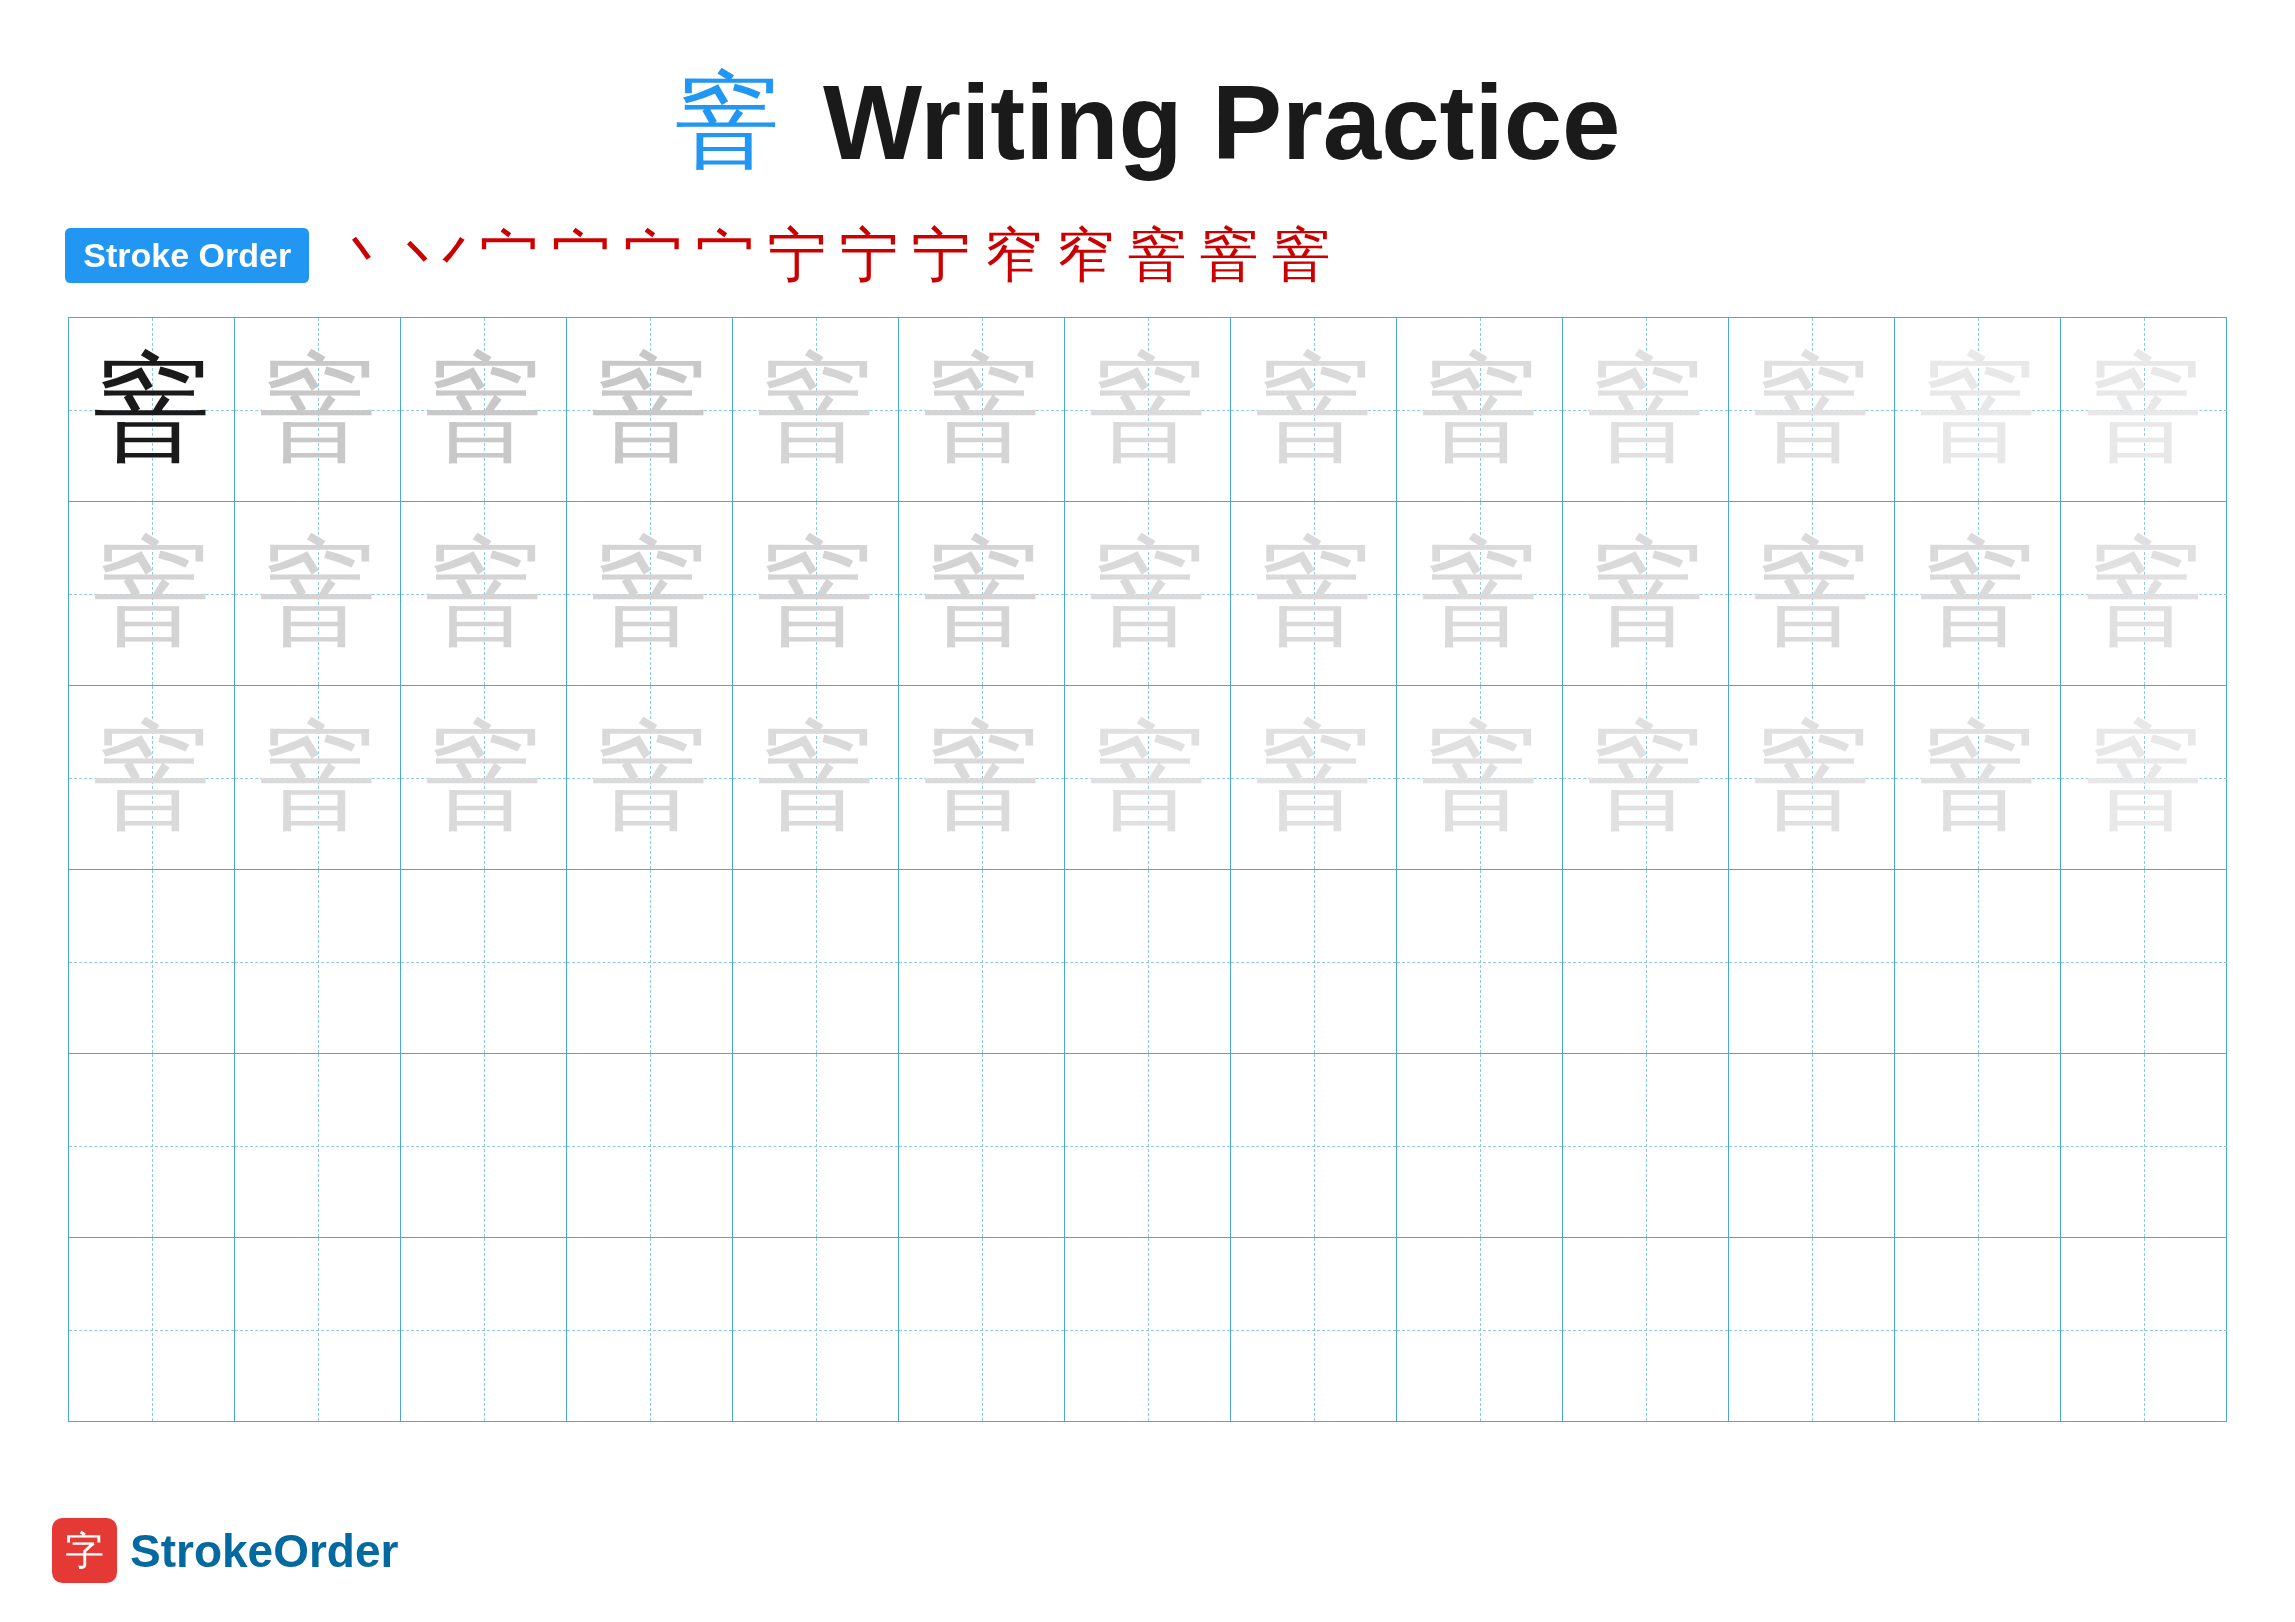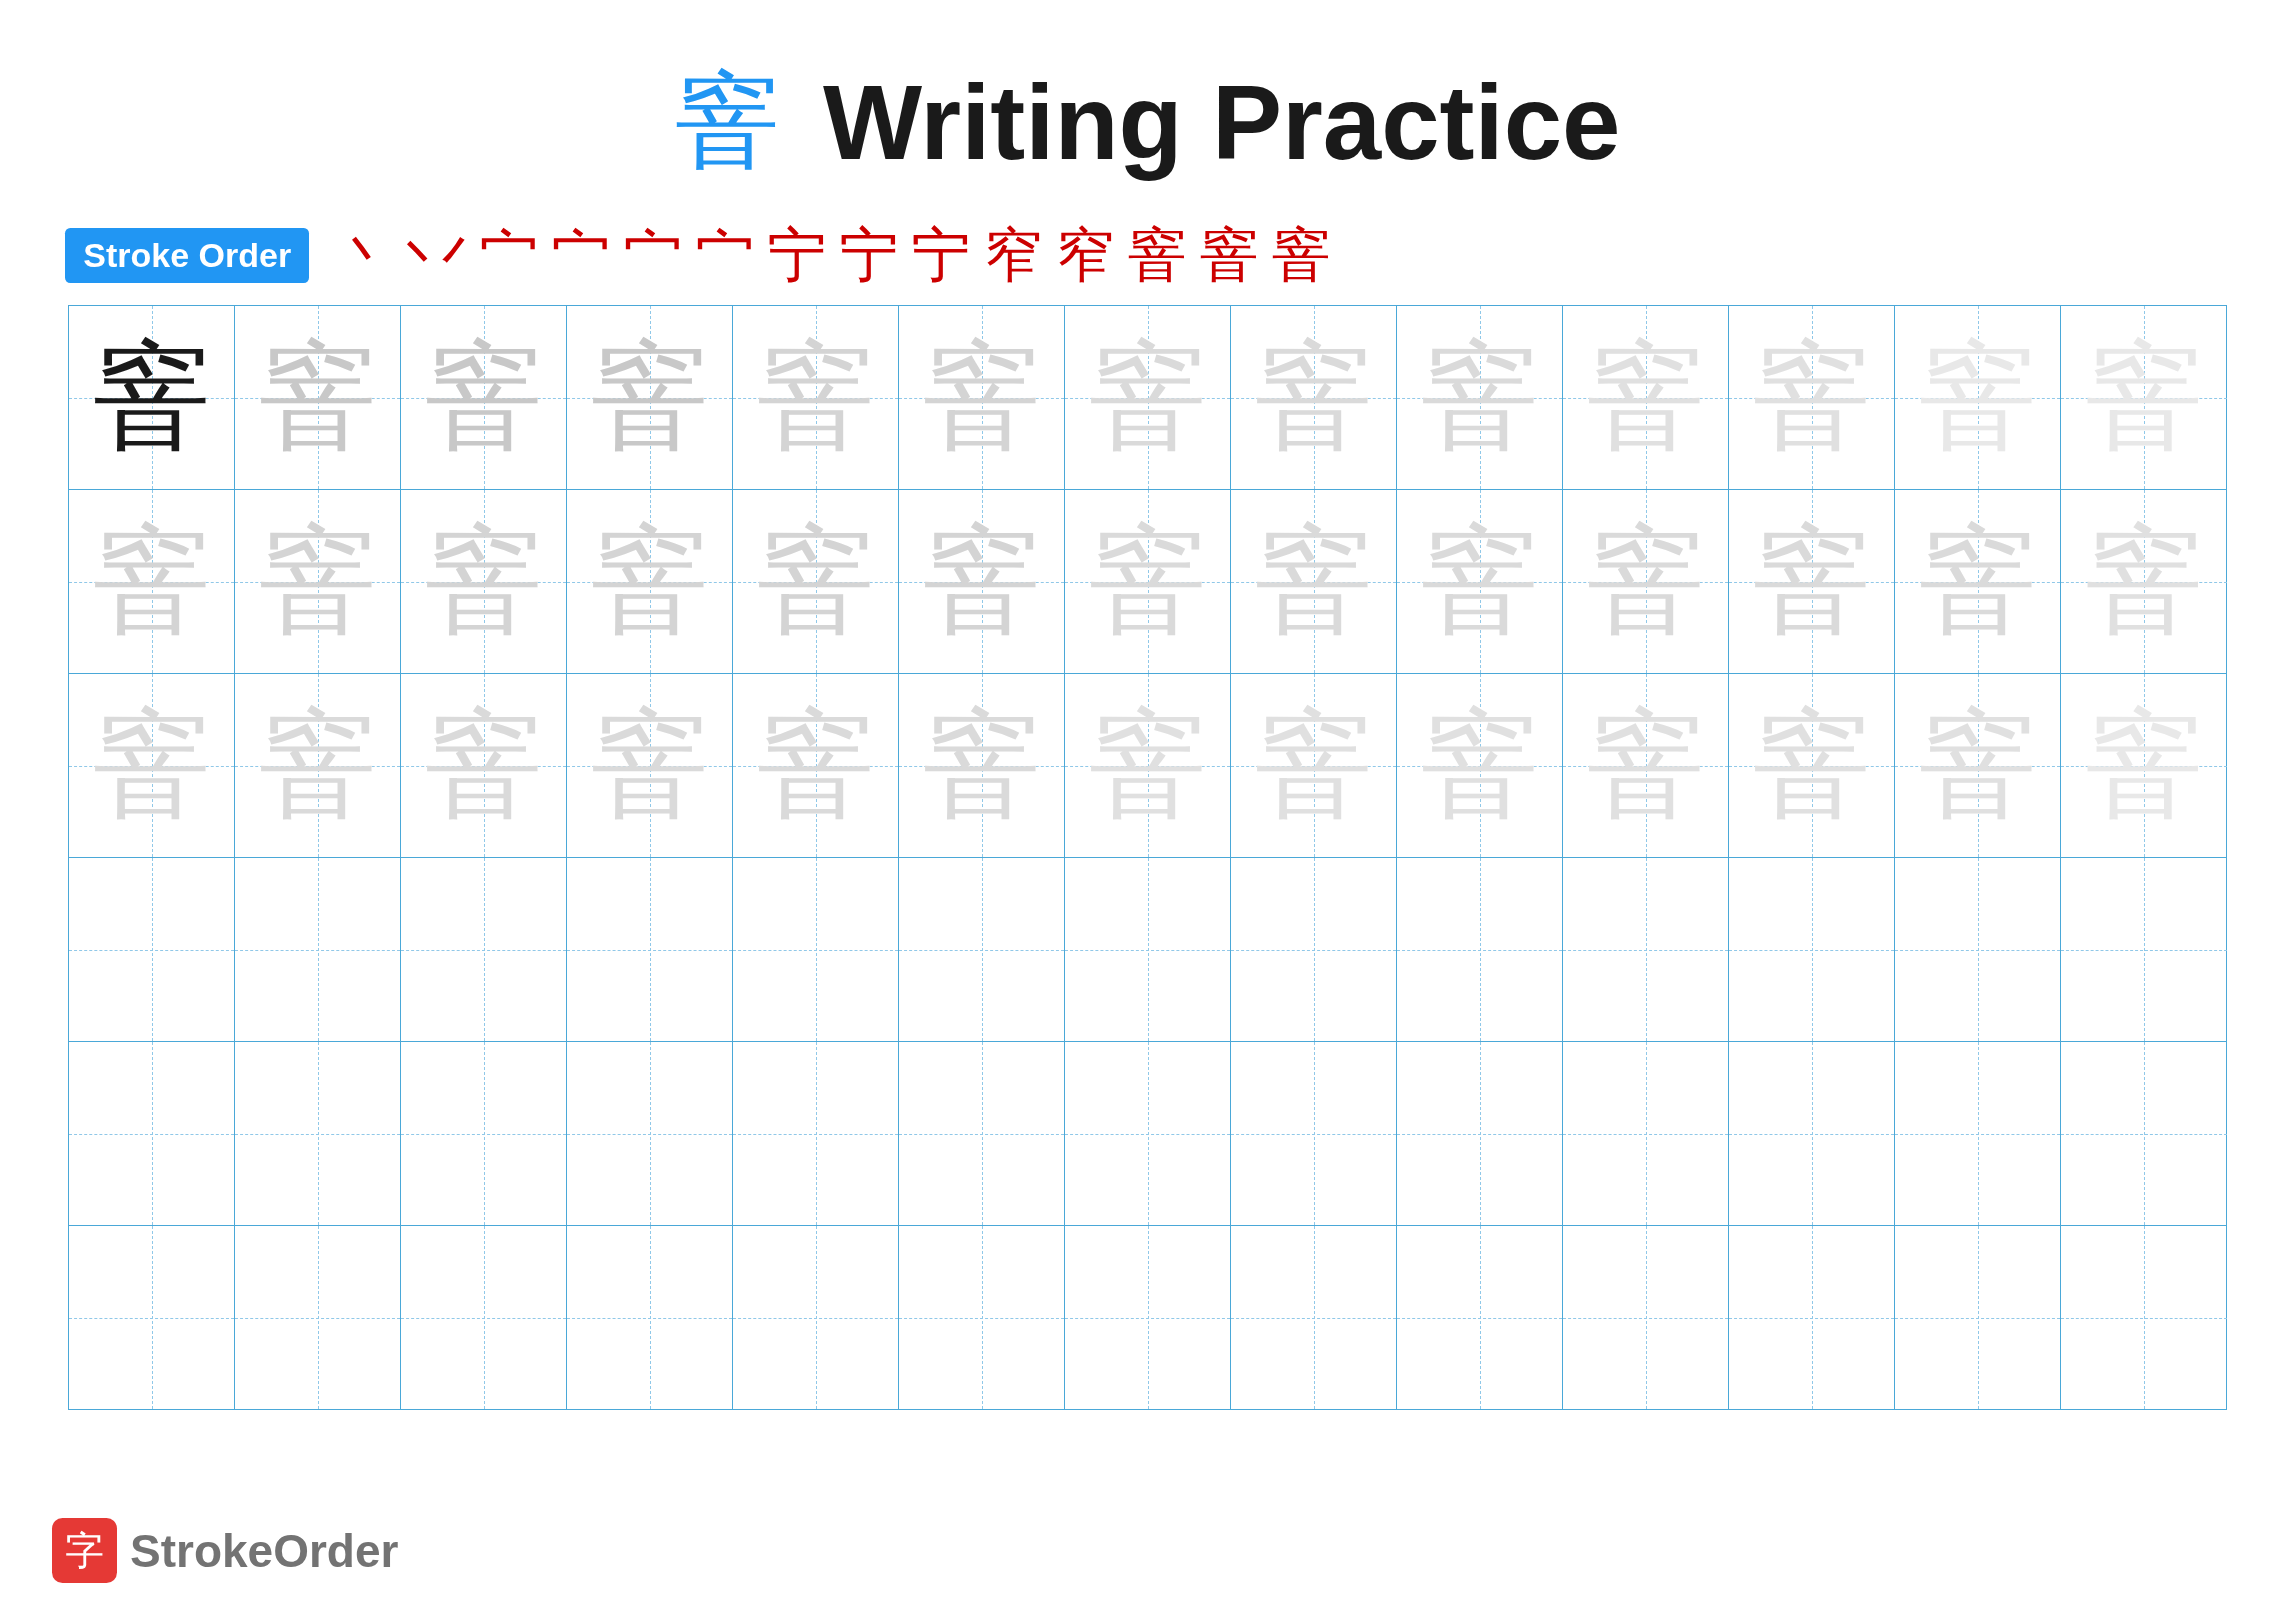--- a/index.html
+++ b/index.html
@@ -41,21 +41,21 @@
       font-family: sans-serif;
       font-weight: bold;
       margin-left: 24px;
     }
 
     
     .stroke-order-row {
       display: flex;
       align-items: center;
       width: 100%;
-      margin-bottom: 20px;
+      margin-bottom: 32px;
       padding-left: 13px;
     }
     .stroke-order-badge {
       background: #2196F3;
       color: white;
       font-size: 34px;
       font-family: sans-serif;
       font-weight: bold;
       padding: 7.9px 18.3px;
       border-radius: 5.2px;
@@ -181,21 +181,21 @@
       display: flex;
       align-items: center;
       justify-content: center;
       color: white;
       font-size: 39px;
       font-family: serif;
     }
     .logo-text {
       font-size: 46px;
       font-weight: bold;
-      color: #737373;
+      color: #0369a1;
       font-family: sans-serif;
     }
   </style>
 </head>
 <body>
 
 <div class="page-container">
 
   <div class="title-area">
     <span class="title-char">窨</span>

